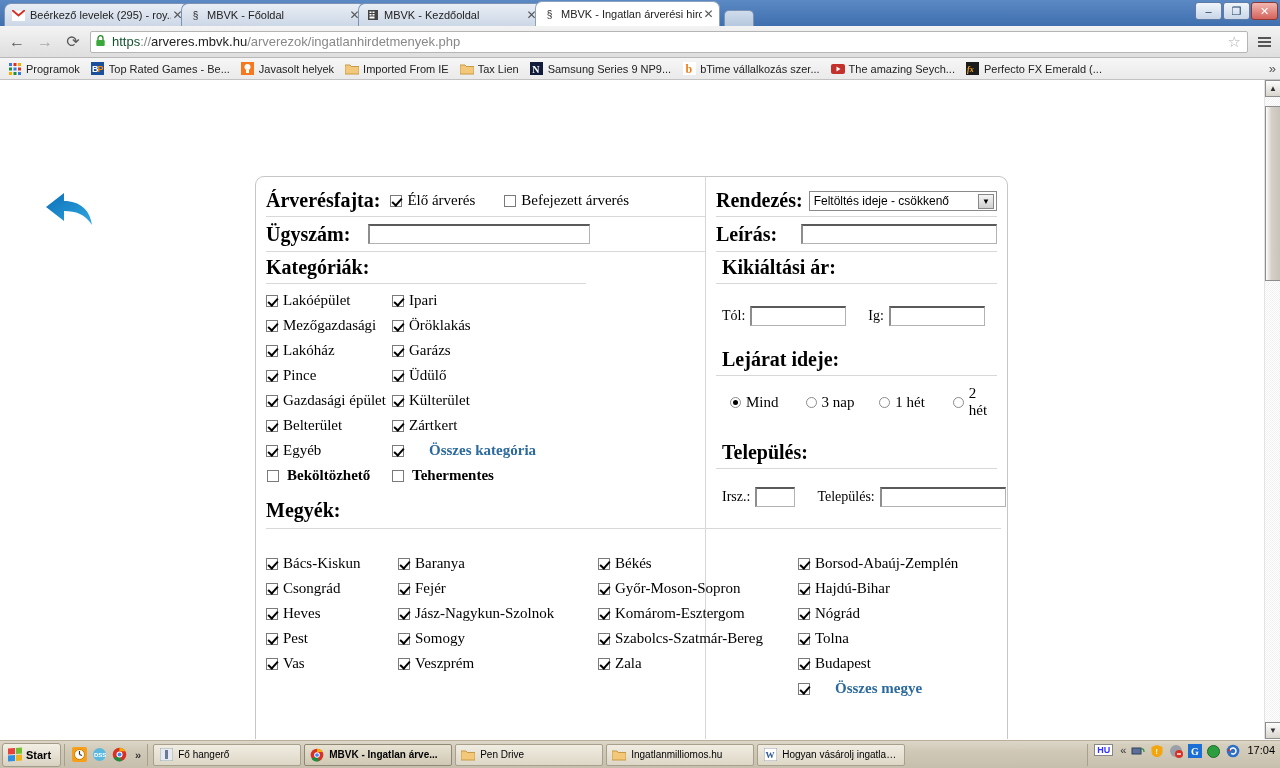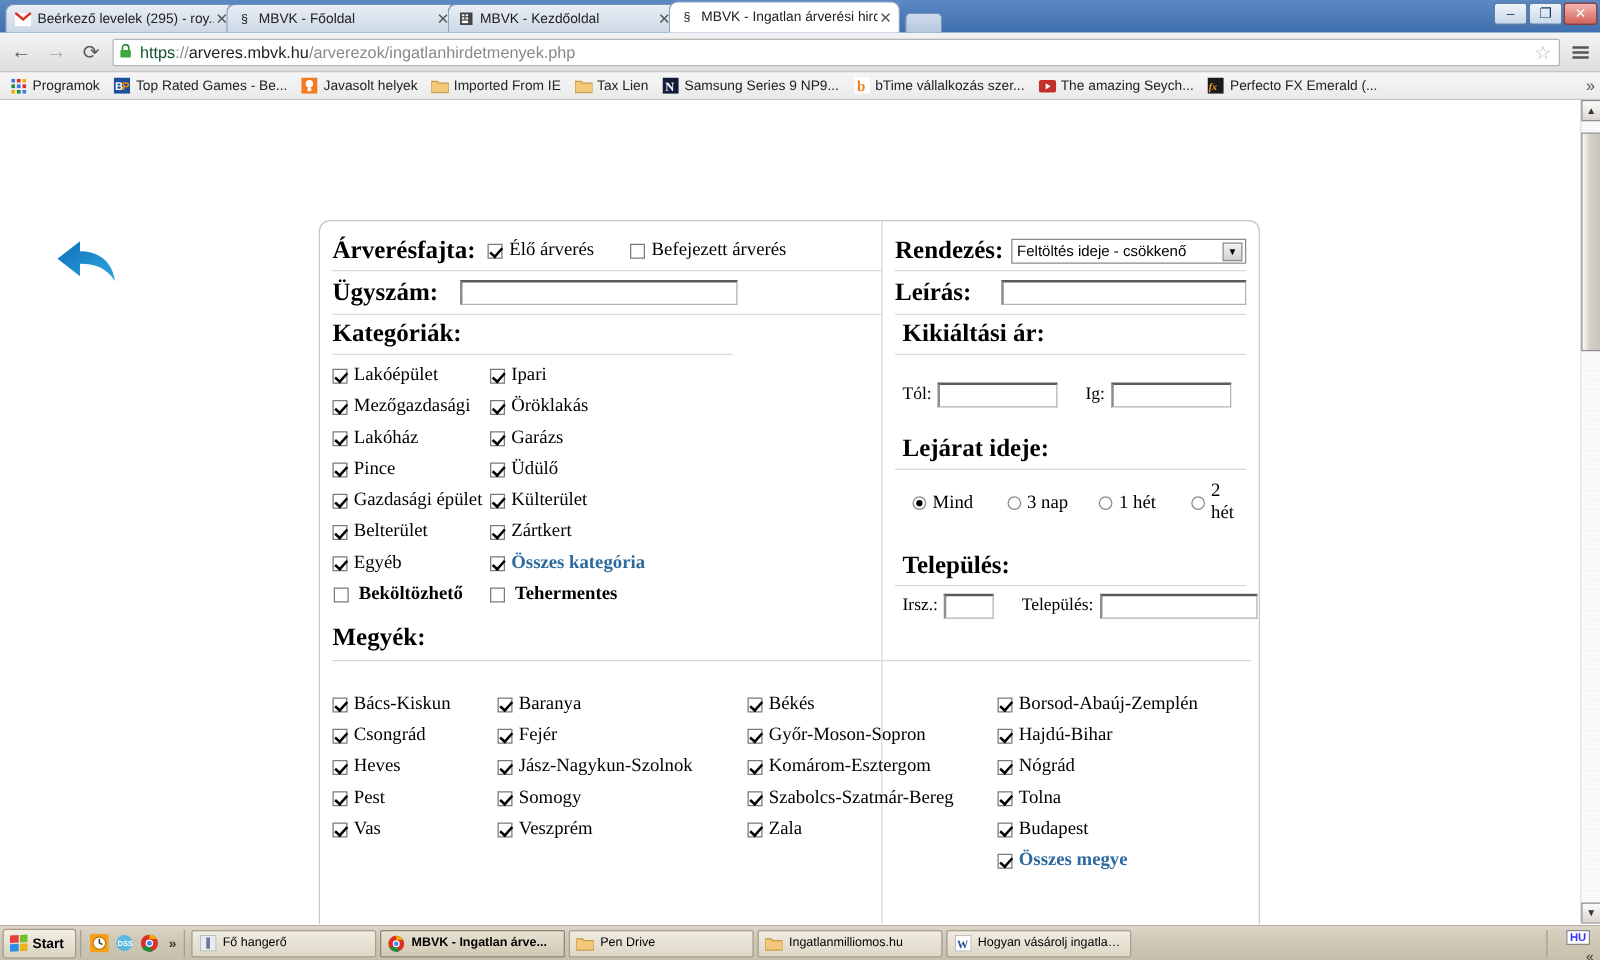--- a/index.html
+++ b/index.html
@@ -251,21 +251,21 @@
     width: 16px; height: 15px;
     background: linear-gradient(#f5f5f5,#cfcfcf);
     border: 1px solid #888;
     display: flex; align-items: center; justify-content: center;
     font-size: 8px;
   }
 
   .cat-grid { display: flex; margin-top: 4px; }
   .cat-col { width: 126px; }
   .cat-item { display: flex; align-items: center; font-size: 15px; height: 25px; white-space: nowrap;}
-  .linkblue { color: #2c6a9e; font-weight: bold; }
+  .linkblue { color: #2c6a9e; font-weight: bold; margin-left: 20px; }
   .boldcb { font-weight: bold; }
 
   .megyek { position: absolute; left: 10px; top: 322px; width: 735px; }
   .megye-grid { display: flex; margin-top: 22px; }
   .megye-col { width: 132px; }
   .megye-col.w3 { width: 200px; }
   .megye-item { display: flex; align-items: center; font-size: 15px; height: 25px; white-space: nowrap; }
 
   
   .taskbar {
@@ -303,26 +303,25 @@
     gap: 5px;
     overflow: hidden;
     white-space: nowrap;
   }
   .task.active { background: linear-gradient(#e7e2d2,#cfc8b4); font-weight: bold; border-color:#8f8876; }
   .task .ti16 { width: 14px; height: 14px; flex:0 0 14px; display:flex;align-items:center;justify-content:center;font-size:10px;}
   .task .tl { overflow:hidden; text-overflow: ellipsis; font-size: 10px;}
   .tray {
     margin-left: auto;
     height: 22px;
-    display: flex; align-items: flex-end;
+    display: flex; align-items: flex-start;
     gap: 4px;
     padding: 0 5px 0 6px;
     border-left: 1px solid #a8a08c;
     background: linear-gradient(#d6cfbe,#c8c1af);
-    flex-direction: column;
   }
   .tray .tri { width: 15px; height: 15px; display:flex; align-items:center;justify-content:center; font-size:9px; border-radius:2px;}
   .clock { font-size: 11px; margin-left: 3px; }
   .lang { background:#fff; border:1px solid #888; font-size:9px; padding:0 2px; color:#33f; font-weight:bold; margin-right:3px;}
 </style>
 </head>
 <body>
 
 <div class="browser">
 
@@ -650,21 +649,21 @@
             </label>
             <label class="frow">
               <span class="rad"></span>
               <span>2 hét</span>
             </label>
           </div>
 
           <div class="flabel" style="margin-top:22px; padding-left:6px;">Település:</div>
           <div class="hr"></div>
 
-          <div class="frow" style="margin-top:6px; padding-left:6px;">
+          <div class="frow" style="margin-top:18px; padding-left:6px;">
             <span style="font-size:14px;">Irsz.:</span>
             <input class="ti" style="width: 40px; margin-left: 5px;" value="">
             <span style="font-size:14px; margin-left:22px;">Település:</span>
             <input class="ti" style="width: 126px; margin-left: 5px;" value="">
           </div>
         </div>
       </div>
 
       <div class="megyek">
         <div class="flabel">Megyék:</div>

